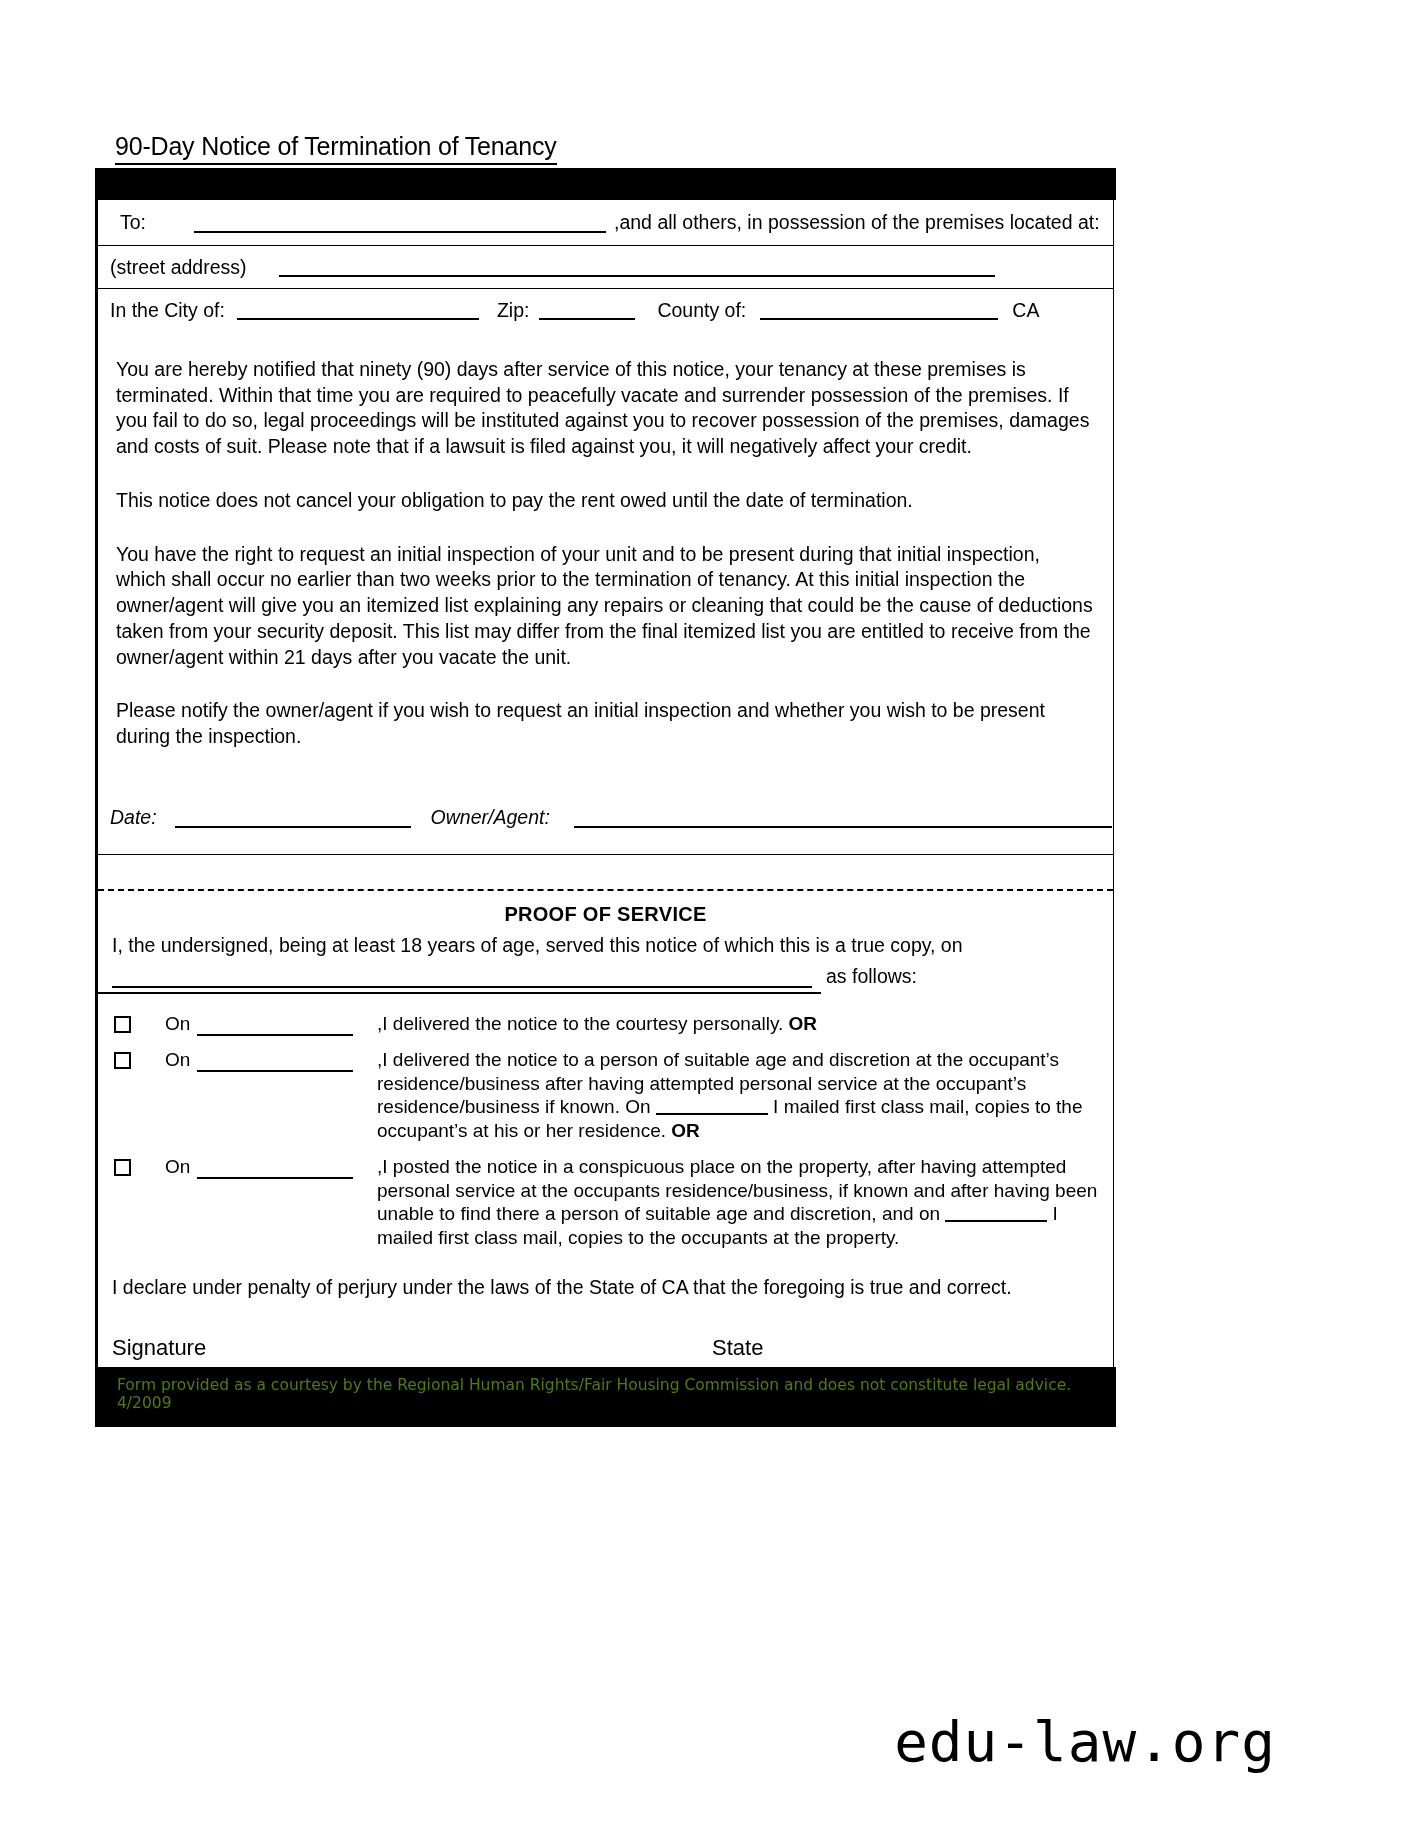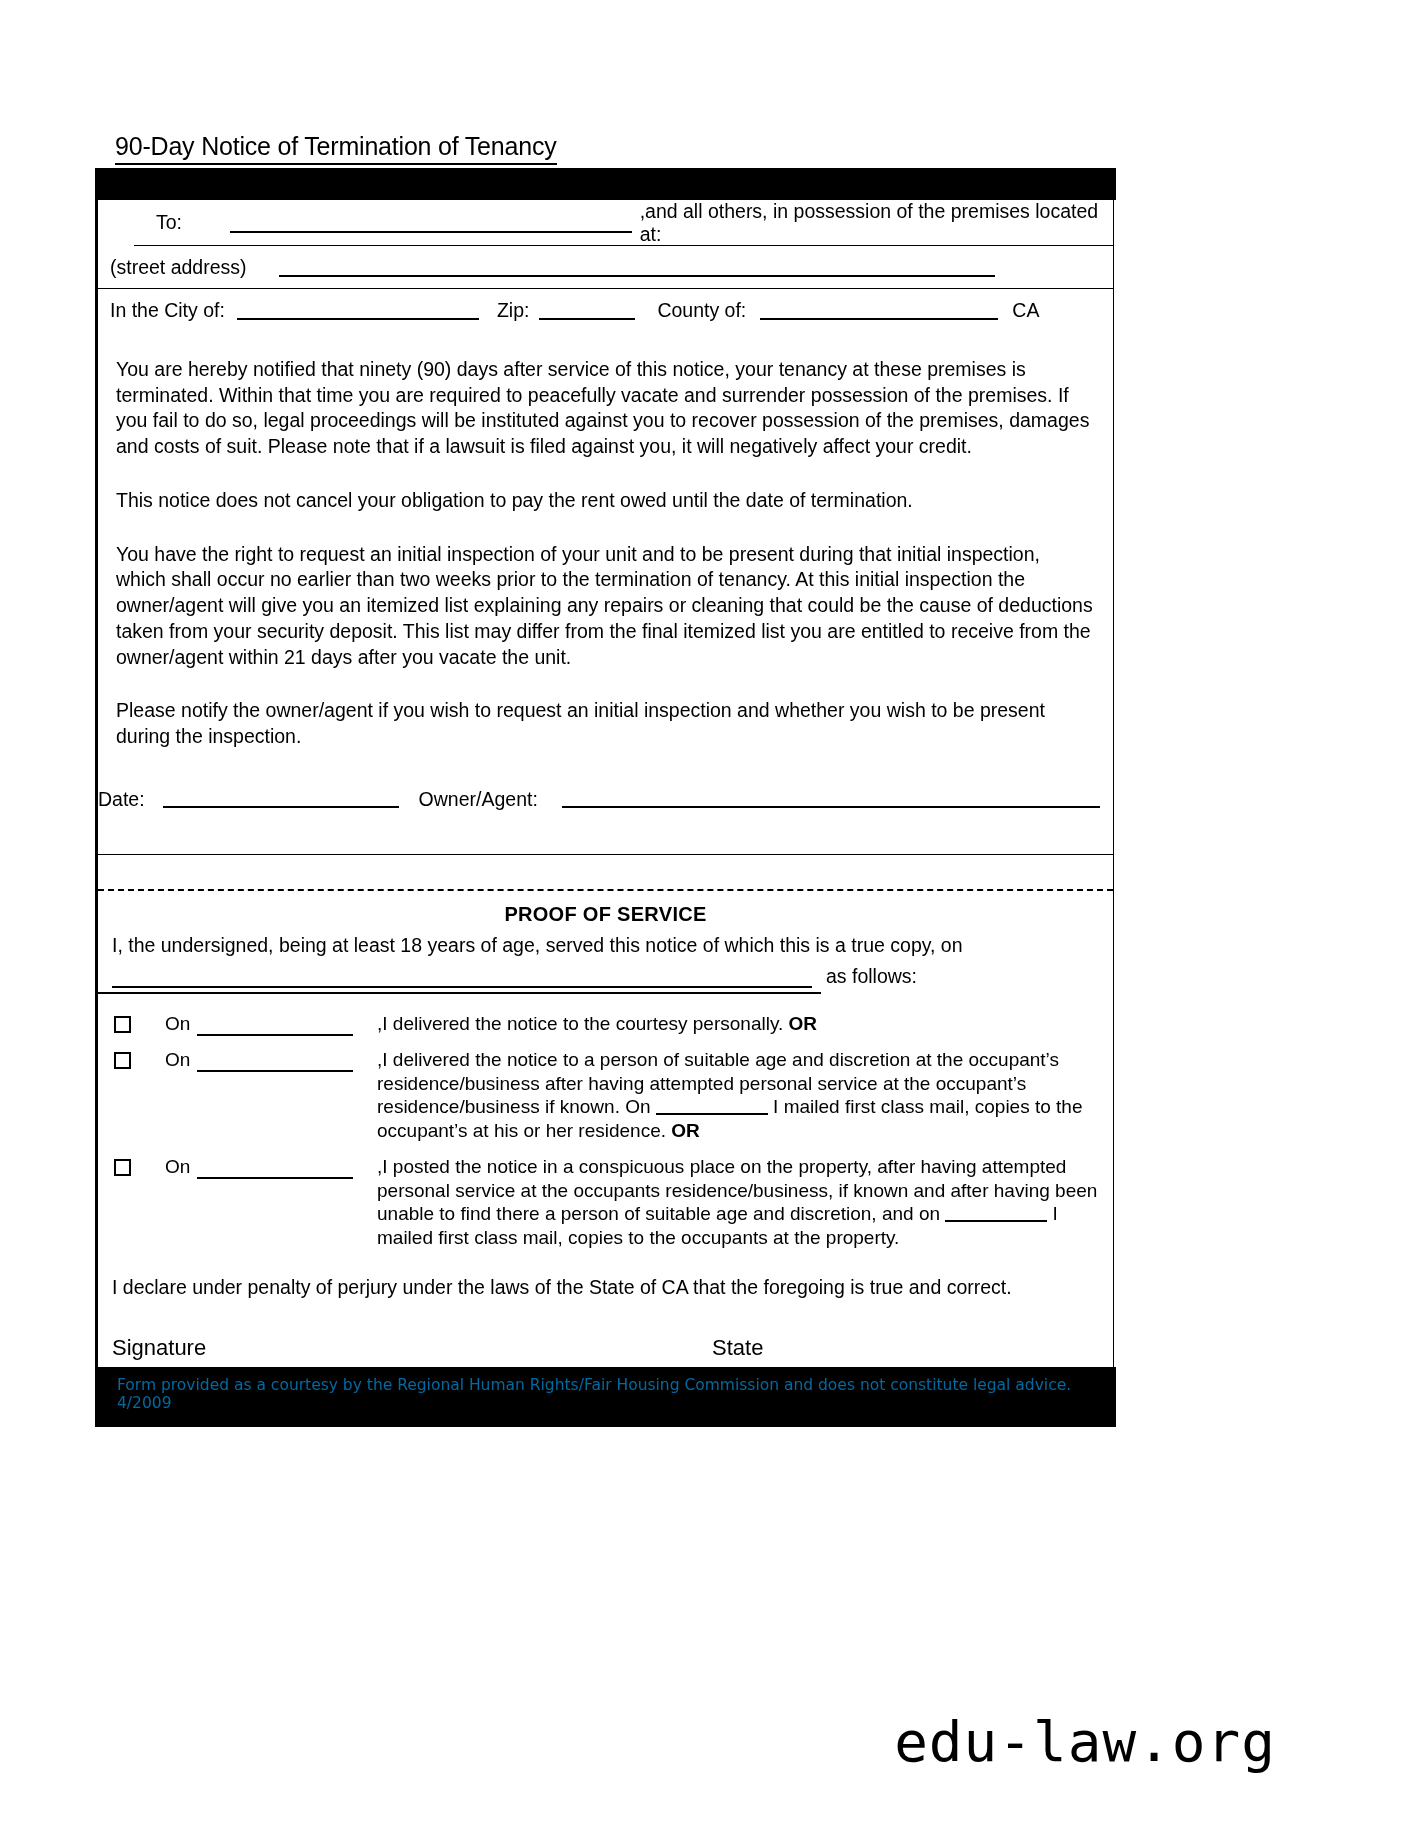--- a/index.html
+++ b/index.html
@@ -68,21 +68,20 @@
     border-bottom: 1px solid #000;
   }
 
   
   .to-row {
     height: 46px;
     padding: 0 0 0 22px;
     display: flex;
     align-items: center;
     font-size: 19.5px;
-    margin-left: 36px;
   }
   .blank {
     display: inline-block;
     border-bottom: 2.5px solid #000;
     height: 18px;
     vertical-align: bottom;
   }
   .blank-to { width: 412px; margin: 0 6px 0 48px; }
   .to-tail { margin-left: 2px; }
 
@@ -116,25 +115,27 @@
   }
   .para {
     margin: 0 0 28px 0;
     text-align: left;
   }
   .para:last-child { margin-bottom: 0; }
 
   
   .date-owner-row {
     height: 60px;
-    display: flex;
-    align-items: flex-start;
+    padding-left: 12px;
+    display: flex;
+    align-items: center;
     font-size: 19.5px;
     margin-top: 34px;
     padding-bottom: 6px;
+    font-style: italic;
   }
   .blank-date  { width: 236px; margin: 0 0 0 18px; }
   .owner-label { margin-left: 20px; }
   .blank-owner { width: 538px; margin-left: 24px; }
 
   .bottom-rule { border-bottom: 1.5px solid #000; }
 
   
   .dashed-gap { height: 34px; }
   .dashed-sep {
@@ -239,21 +240,21 @@
   }
   .sig-label { width: 600px; }
 
   
   .footer-band {
     position: absolute;
     left: 95px;
     width: 1021px;
     height: 60px;
     background: #000000;
-    color: #0369a1;
+    color: #4d7c0f;
     font-size: 15.5px;
     box-sizing: border-box;
     padding: 9px 0 0 22px;
     font-family: "DejaVu Sans", sans-serif;
   }
 
   
   .watermark {
     position: absolute;
     right: 52px;

